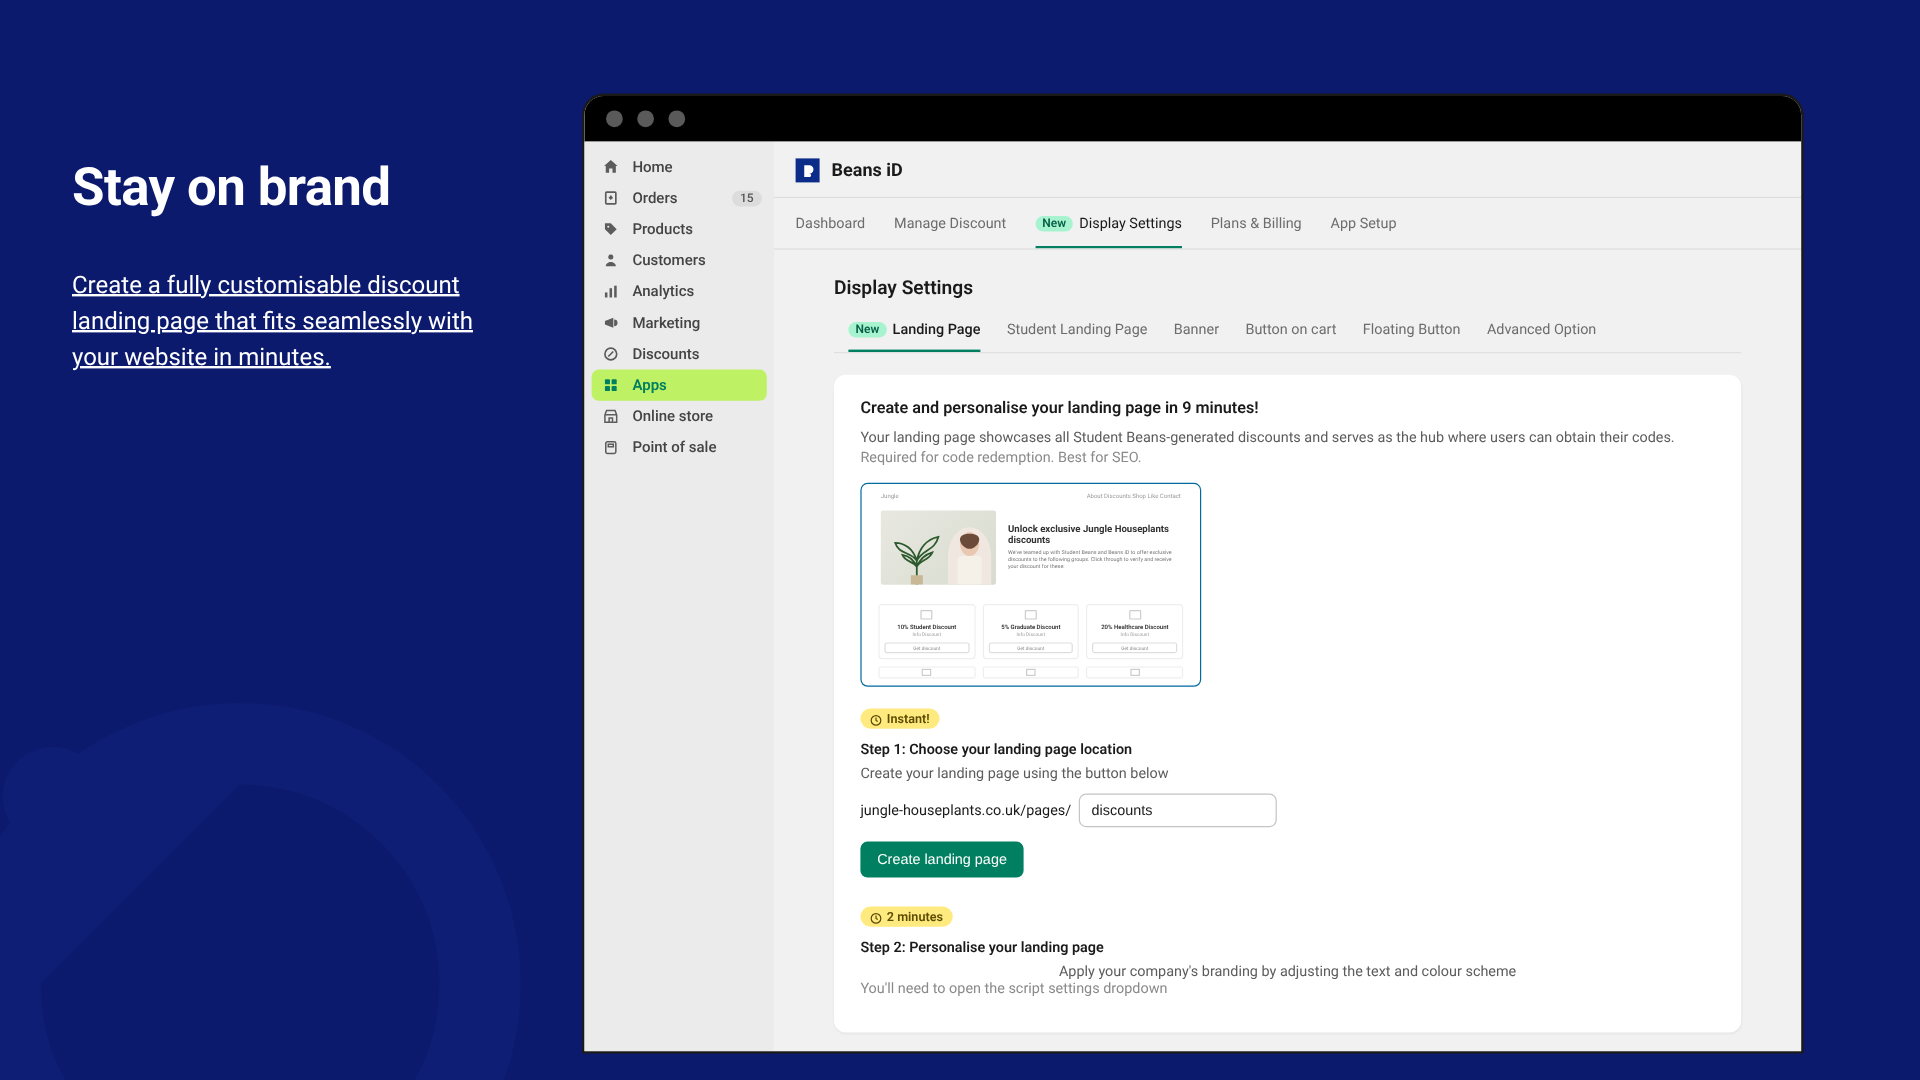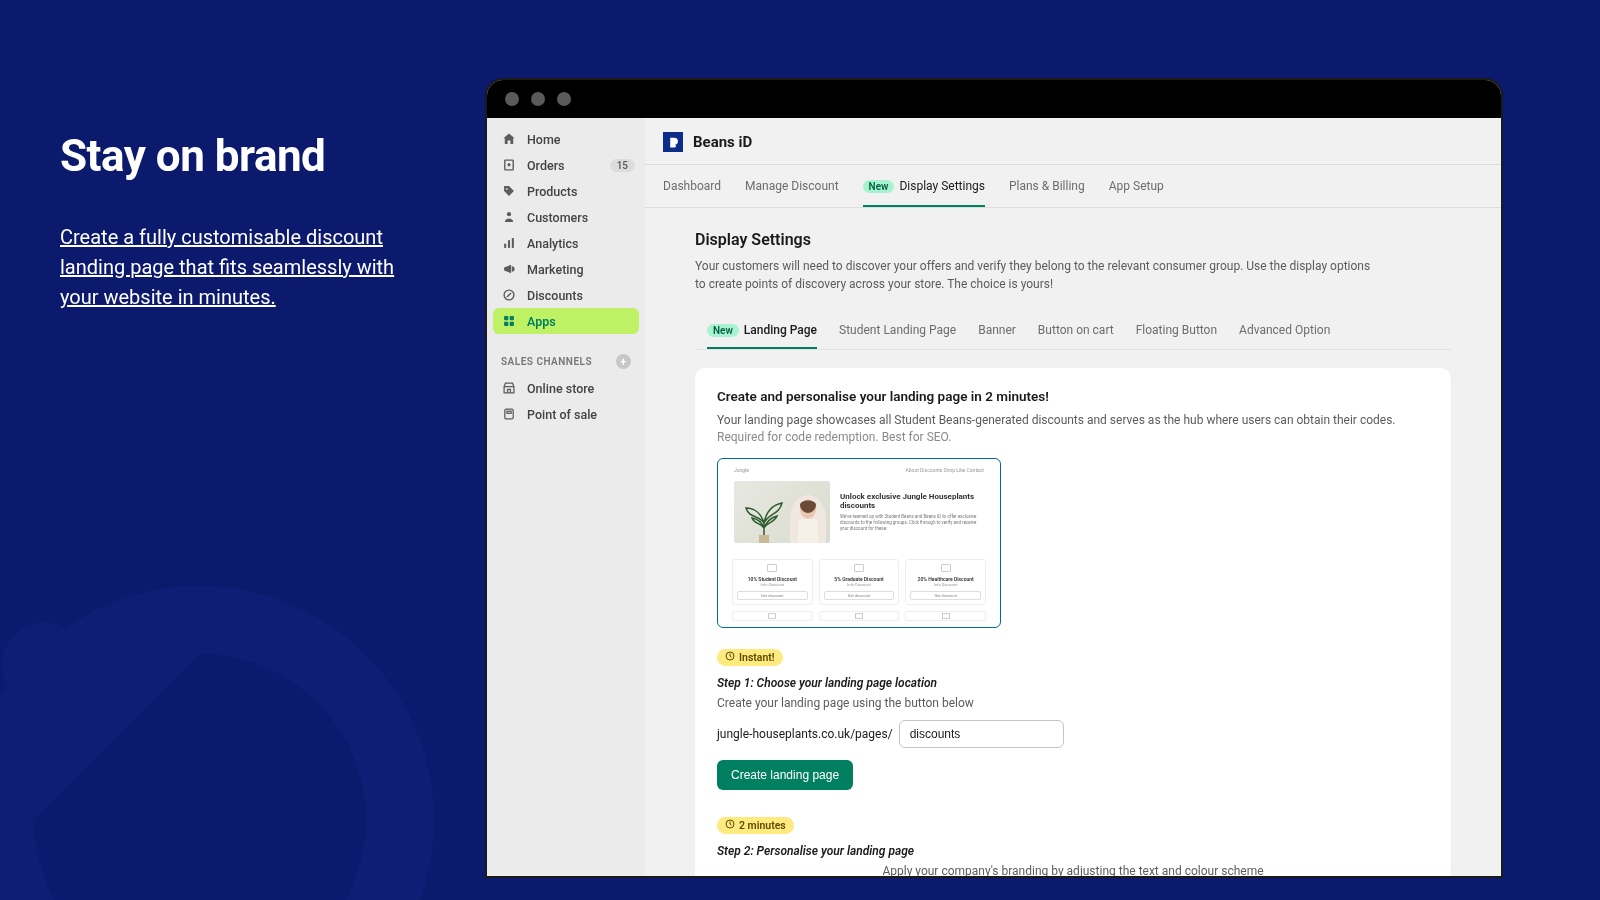--- a/index.html
+++ b/index.html
@@ -197,32 +197,32 @@
 .pv-card { flex: 1; border: 1px solid #eee; border-radius: 3px; padding: 4px; text-align: center; }
 .pv-card .ic { width: 10px; height: 8px; border: 1px solid #ccc; margin: 0 auto 4px auto; border-radius: 1px; }
 .pv-card .t1 { font-size: 5px; font-weight: 600; }
 .pv-card .t2 { font-size: 4px; color: #999; }
 .pv-card .btn { border: 1px solid #ddd; margin-top: 4px; padding: 1px; font-size: 4px; border-radius: 2px; color: #888; }
 .pv-grid2 { display: flex; gap: 6px; padding: 6px 8px 0 8px; }
 .pv-grid2 .box { flex: 1; height: 10px; border: 1px solid #eee; border-radius: 2px; display: flex; align-items: center; justify-content: center; }
 .pv-grid2 .ic2 { width: 8px; height: 6px; border: 1px solid #ccc; }
 .tag {
   display: inline-flex;
-  align-items: flex-start;
+  align-items: flex-end;
   gap: 4px;
   background: #ffea7f;
   color: #5c4b00;
   font-size: 10.5px;
   font-weight: 600;
   padding: 2px 8px;
   border-radius: 10px;
   margin-bottom: 10px;
 }
 .tag svg { width: 10px; height: 10px; }
-.step-t { font-size: 12px; font-weight: 600; color: #1a1a1a; margin-bottom: 6px; font-style: italic; }
+.step-t { font-size: 12px; font-weight: 600; color: #1a1a1a; margin-bottom: 6px; }
 .step-d { font-size: 12px; color: #5c5c5c; margin-bottom: 10px; }
 .url-row { display: flex; align-items: center; gap: 6px; margin-bottom: 12px; }
 .url-prefix { font-size: 12px; color: #1a1a1a; }
 .url-input {
   border: 1px solid #c4c4c4; border-radius: 6px; padding: 6px 10px; font-size: 12px; width: 165px; color: #1a1a1a;
 }
 .btn-primary {
   background: #008060; color: #fff; border: none; padding: 8px 14px; font-size: 12px;
   border-radius: 6px; font-weight: 500; cursor: pointer; margin-bottom: 24px;
 }
@@ -318,24 +318,20 @@
             <svg viewBox="0 0 20 20" width="14" height="14" fill="currentColor">
               <rect x="3" y="3" width="6" height="6" rx="1"></rect>
               <rect x="11" y="3" width="6" height="6" rx="1"></rect>
               <rect x="3" y="11" width="6" height="6" rx="1"></rect>
               <rect x="11" y="11" width="6" height="6" rx="1"></rect>
             </svg>
           </span>
         <span class="lbl">Apps</span>
       </div>
 
-      <div class="sb-sec">
-        <span>SALES CHANNELS</span>
-        <span class="plus-circ">+</span>
-      </div>
       <div class="navitem">
         <span class="ico">
             <svg viewBox="0 0 20 20" width="14" height="14" fill="none" stroke="currentColor" stroke-width="1.8">
               <path d="M3 8l2-5h10l2 5M3 8h14M3 8v9h14V8M8 17v-5h4v5"></path>
             </svg>
           </span>
         <span class="lbl">Online store</span>
       </div>
       <div class="navitem">
         <span class="ico">
@@ -373,21 +369,20 @@
             <span>Plans &amp; Billing</span>
           </div>
         <div class="apptab">
             <span>App Setup</span>
           </div>
       </div>
       <div class="divider"></div>
 
       <div class="content">
         <div class="page-title">Display Settings</div>
-        <div class="page-desc">Your customers will need to discover your offers and verify they belong to the relevant consumer group. Use the display options to create points of discovery across your store. The choice is yours!</div>
 
         <div class="subtabs">
           <div class="subtab active">
             <span class="pill-new">New</span>
             <span>Landing Page</span>
           </div>
           <div class="subtab">
               <span>Student Landing Page</span>
             </div>
           <div class="subtab">
@@ -398,21 +393,21 @@
             </div>
           <div class="subtab">
               <span>Floating Button</span>
             </div>
           <div class="subtab">
               <span>Advanced Option</span>
             </div>
         </div>
 
         <div class="card">
-          <h3>Create and personalise your landing page in 2 minutes!</h3>
+          <h3>Create and personalise your landing page in 9 minutes!</h3>
           <div class="sub1">Your landing page showcases all Student Beans-generated discounts and serves as the hub where users can obtain their codes.</div>
           <div class="sub2">Required for code redemption. Best for SEO.</div>
 
           <div class="preview">
             <div class="pv-top">
               <span>Jungle</span>
               <span>About  Discounts  Shop  Like  Contact</span>
             </div>
             <div class="pv-hero">
               <div class="pv-img">

